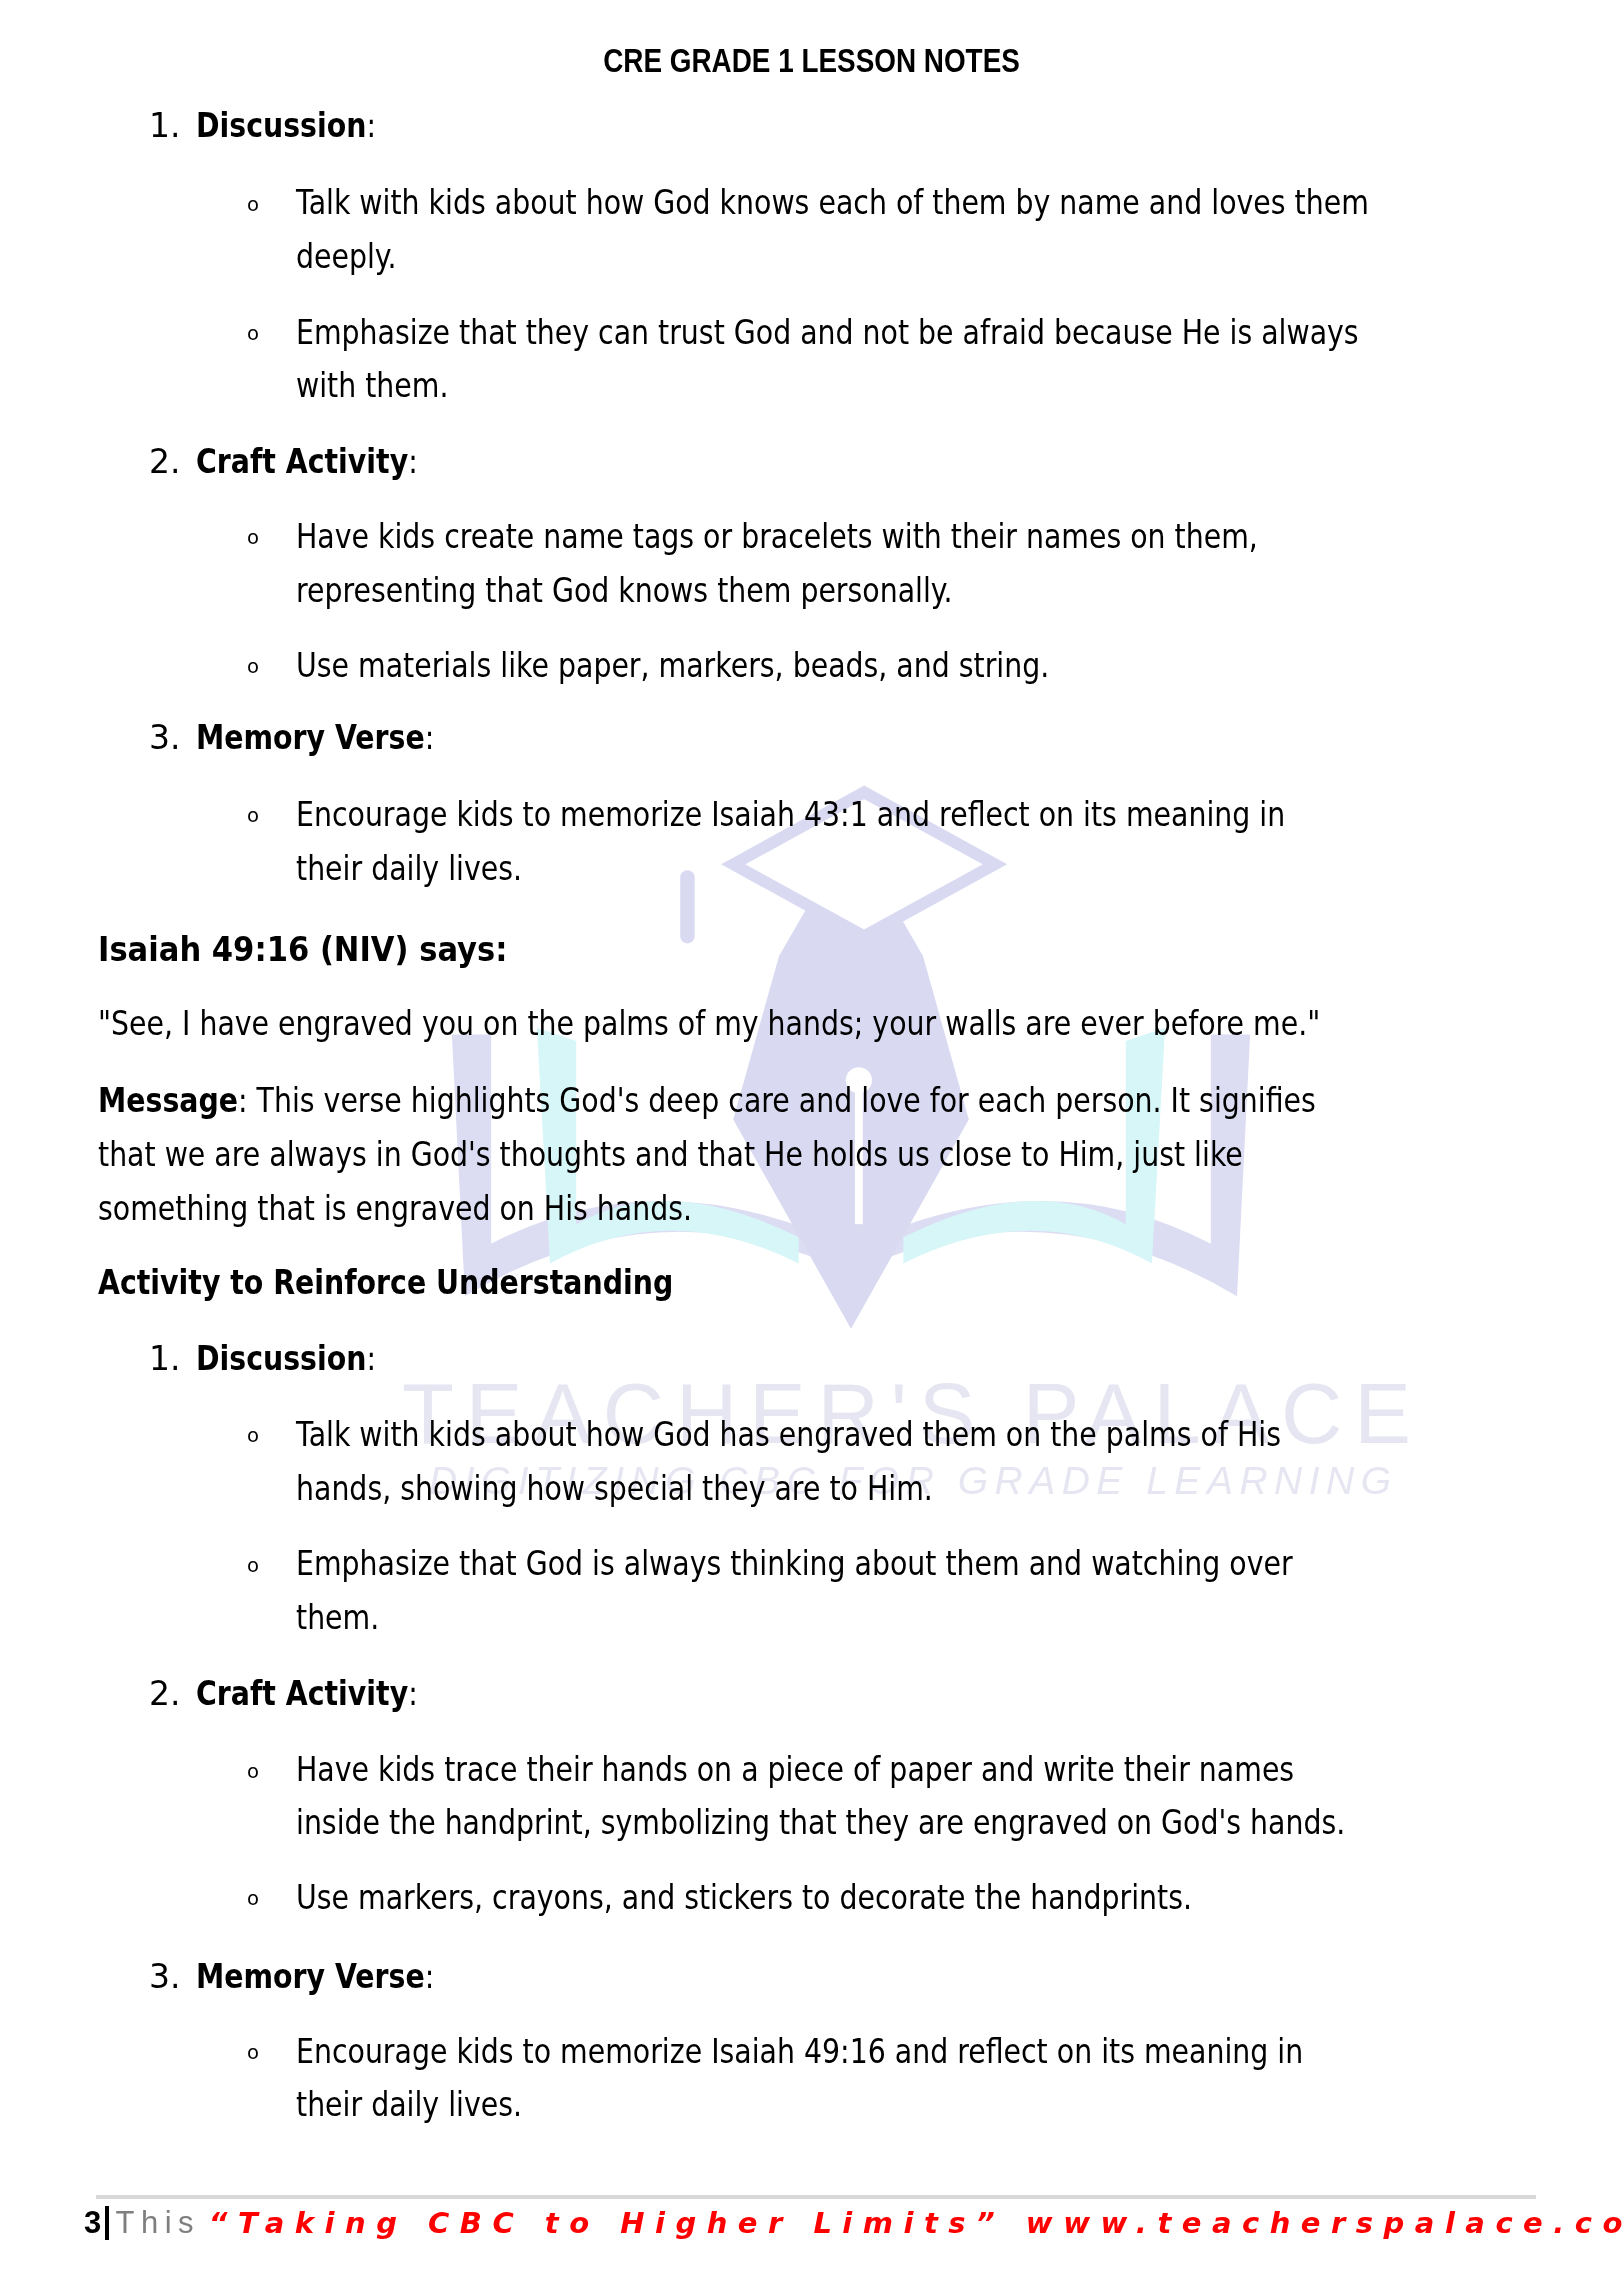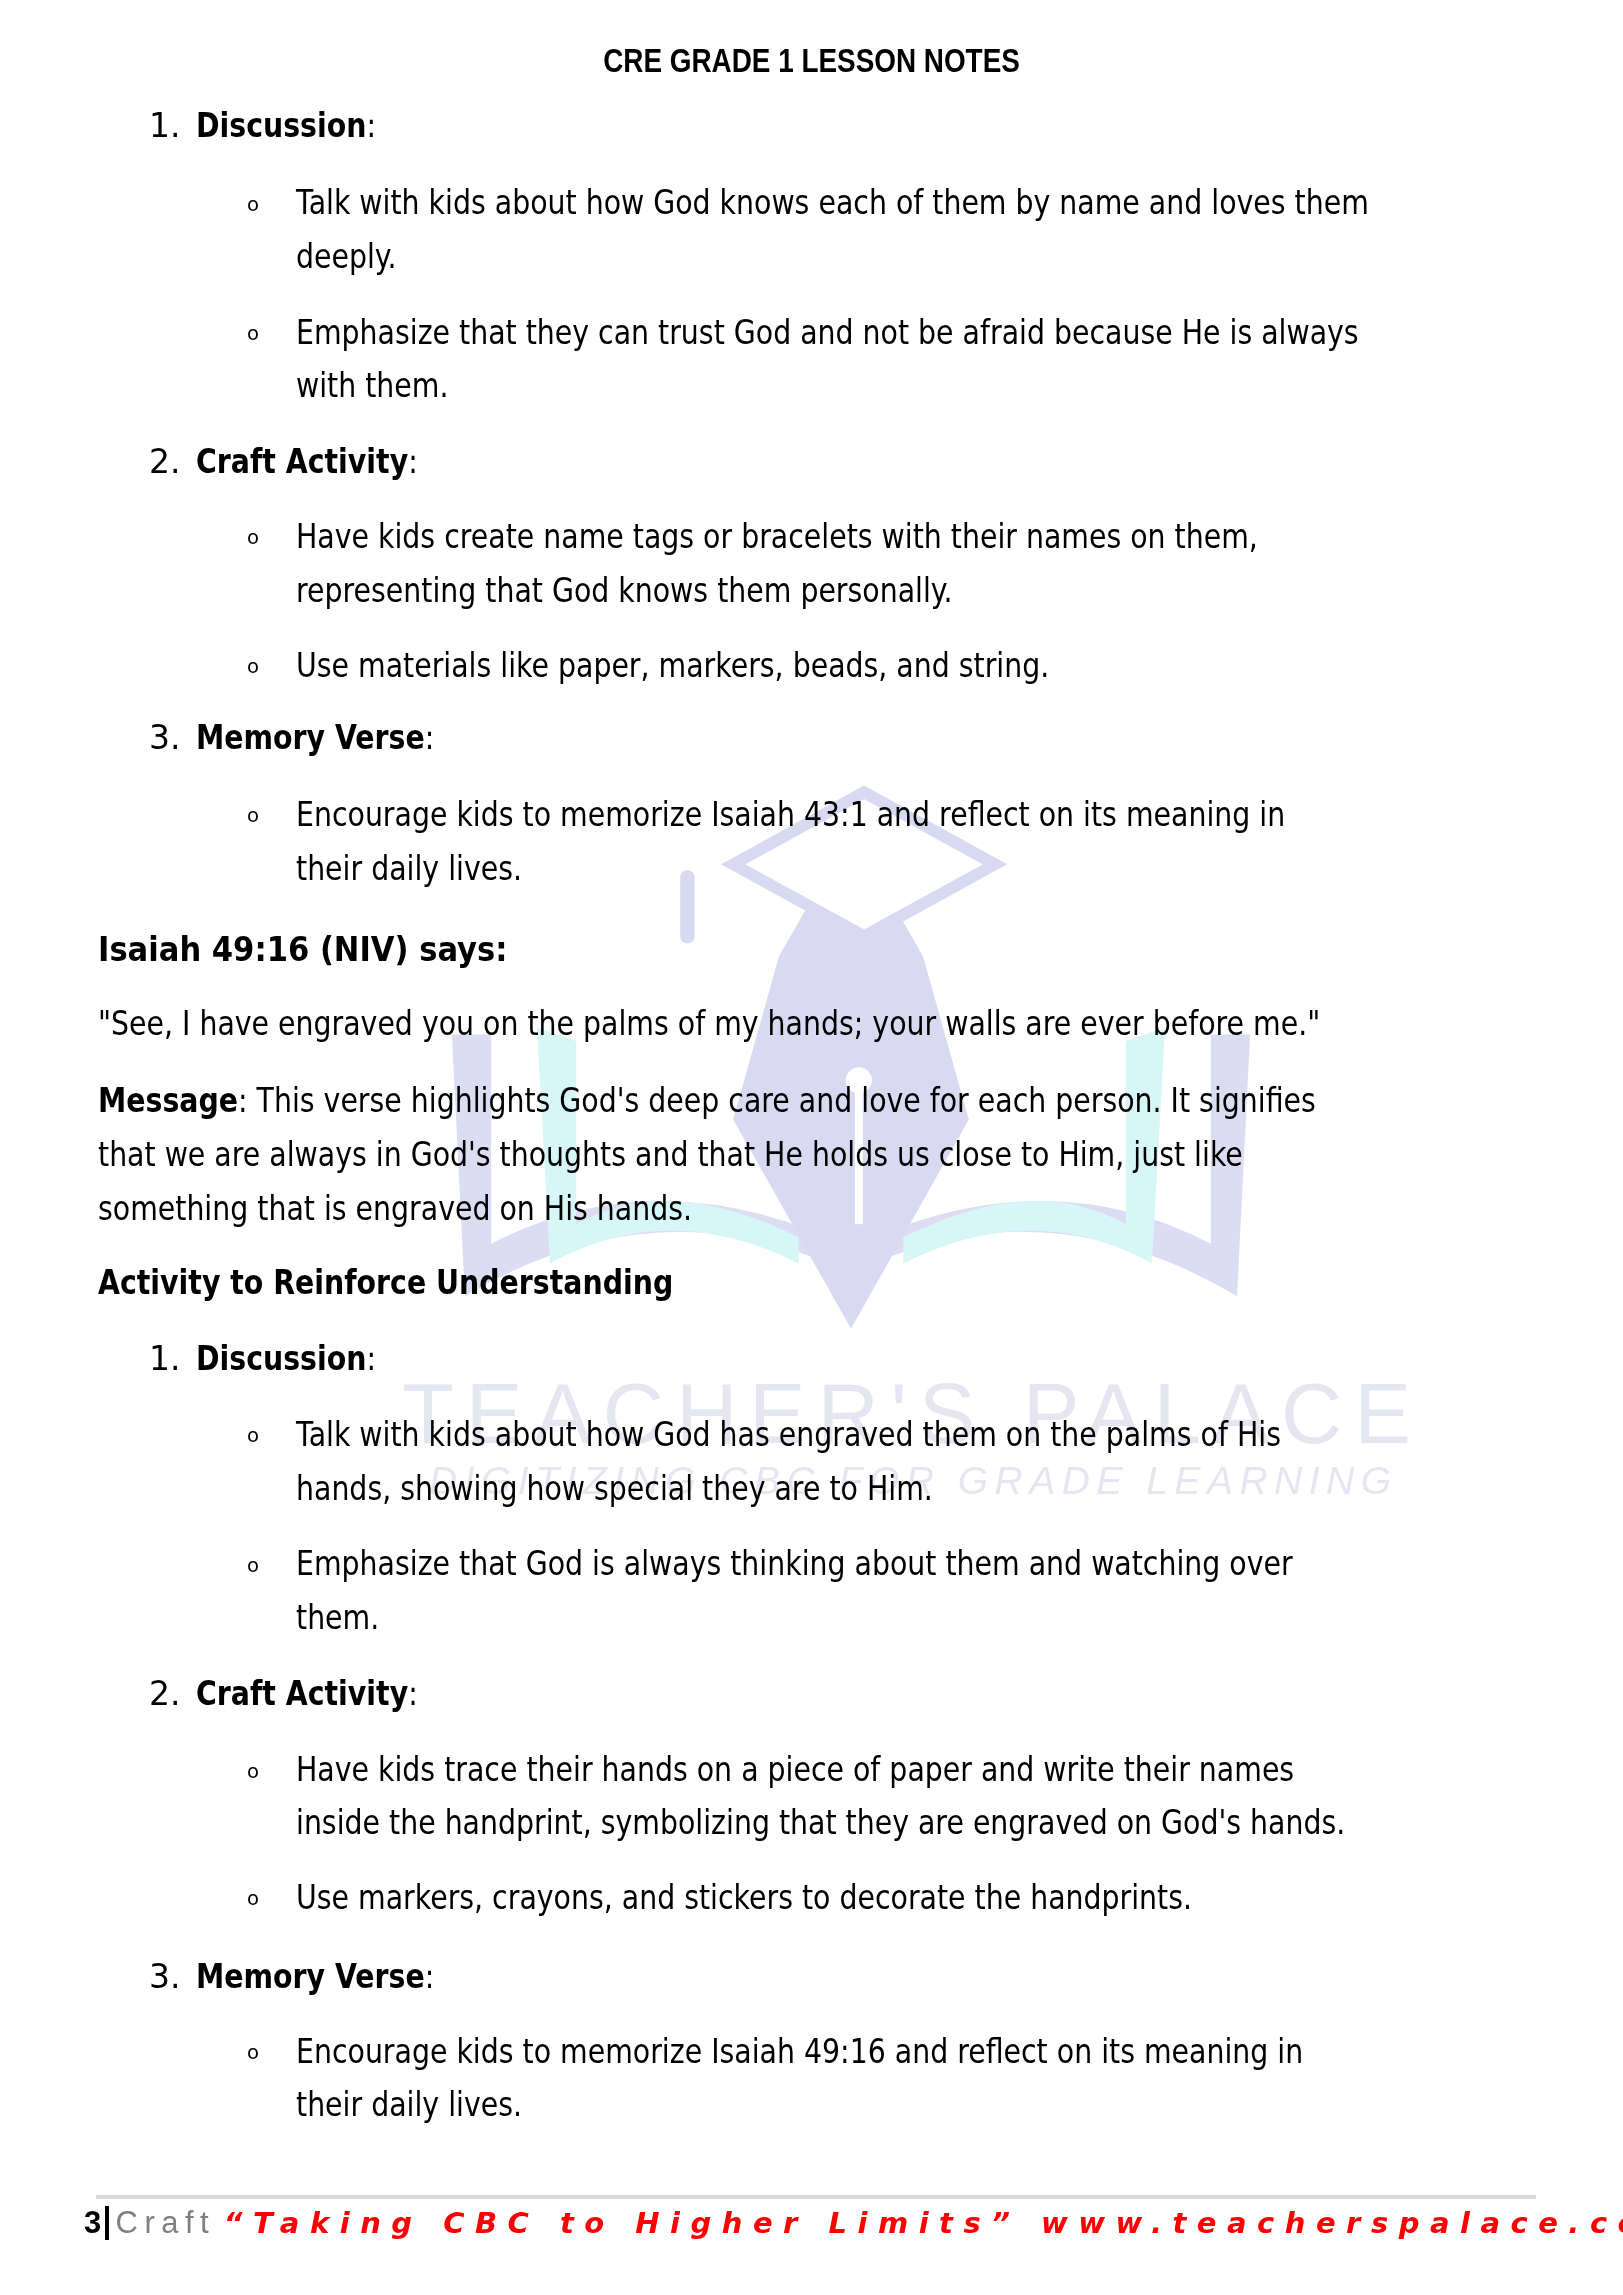--- a/index.html
+++ b/index.html
@@ -112,16 +112,16 @@
   <div class="abs num" style="left:149px; top:1957px;">3.</div>
   <div class="abs line" style="left:196px; top:1957px;"><span class="b">Memory Verse</span><span>:</span></div>
 
   <div class="abs bullet" style="left:247px; top:2033px;">o</div>
   <div class="abs line" style="left:296px; top:2032px;">Encourage kids to memorize Isaiah 49:16 and reflect on its meaning in</div>
   <div class="abs line" style="left:296px; top:2085px;">their daily lives.</div>
 </div>
 
 <div class="footer-rule"></div>
 <div class="footer">
-  <span class="pg-num">3</span><span class="pg-sep"></span><span class="pg-label">Craft</span>
+  <span class="pg-num">3</span><span class="pg-sep"></span><span class="pg-label">This</span>
   <span class="slogan">“Taking CBC to Higher Limits” www.teacherspalace.co.ke</span>
 </div>
 
 
 </body></html>

